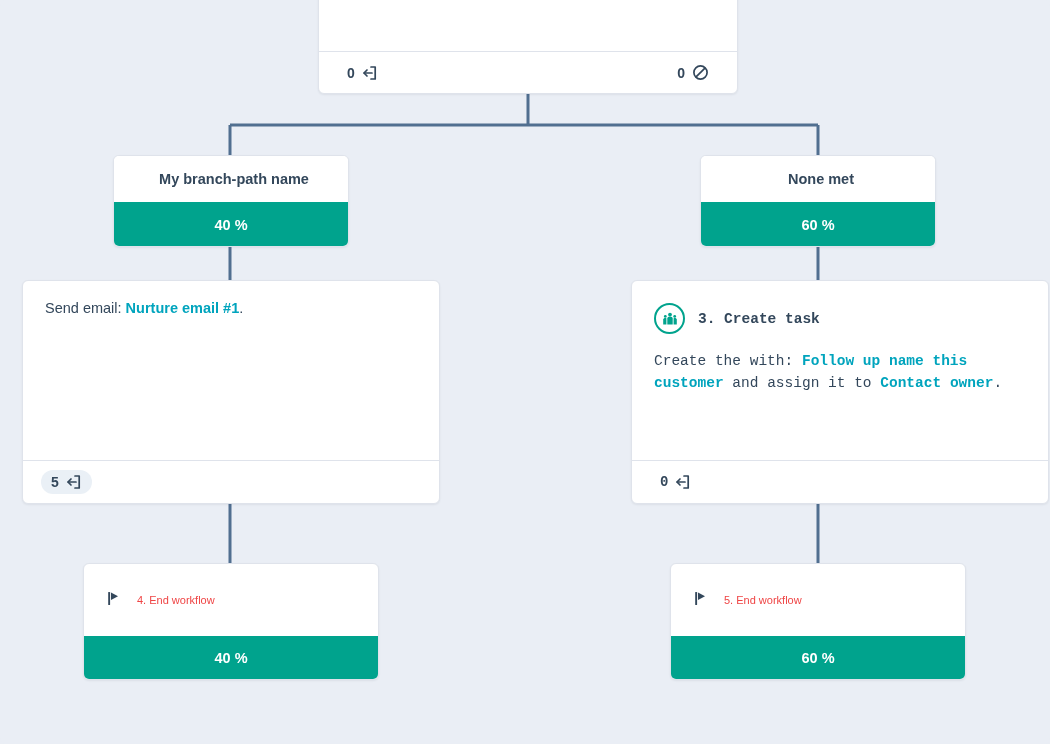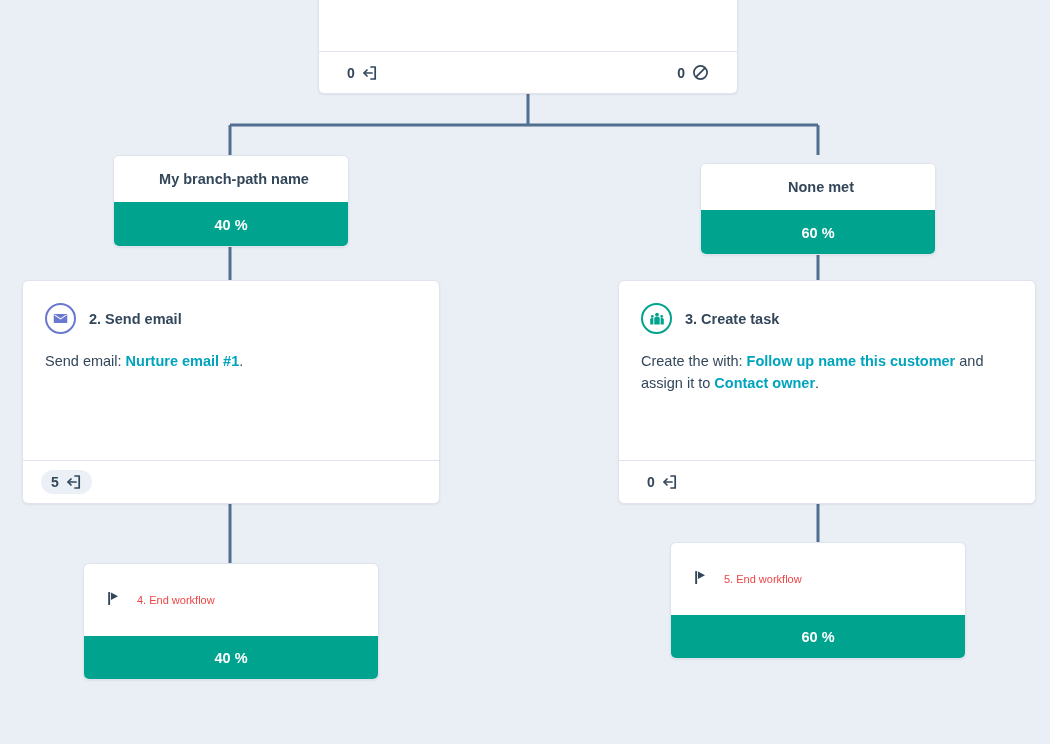--- a/index.html
+++ b/index.html
@@ -78,21 +78,21 @@
   .stat .num { line-height: 1; }
   .stat svg { display: block; }
 
   
   .branch-card {
     width: 236px;
     height: 92px;
     overflow: hidden;
   }
   #branch-left  { left: 113px; top: 155px; }
-  #branch-right { left: 700px; top: 163px; }
+  #branch-right { left: 700px; top: 155px; }
 
   .branch-title {
     height: 46px;
     display: flex;
     align-items: center;
     justify-content: center;
     font-size: 14.5px;
     font-weight: bold;
     color: #33475b;
     background: #ffffff;
@@ -108,21 +108,21 @@
     font-size: 14.5px;
     font-weight: bold;
   }
 
   
   .action-card {
     width: 418px;
     height: 224px;
   }
   #action-left  { left: 22px;  top: 280px; }
-  #action-right { left: 618px; top: 280px; }
+  #action-right { left: 631px; top: 280px; font-family: Liberation Mono, monospace; }
 
   .action-head {
     display: flex;
     align-items: center;
     gap: 13px;
     padding: 22px 22px 0 22px;
   }
   .icon-circle {
     width: 31px;
     height: 31px;
@@ -160,21 +160,21 @@
     padding: 0 18px;
   }
 
   
   .end-card {
     width: 296px;
     height: 117px;
     overflow: hidden;
   }
   #end-left  { left: 83px;  top: 563px; }
-  #end-right { left: 670px; top: 542px; }
+  #end-right { left: 670px; top: 563px; }
 
   .end-head {
     height: 72px;
     display: flex;
     align-items: center;
     gap: 14px;
     padding-left: 22px;
   }
   .end-title {
     font-size: 11px;
@@ -250,29 +250,20 @@
     <div class="branch-title">My branch-path name</div>
     <div class="branch-pct">40 %</div>
   </div>
 
   <div class="card branch-card" id="branch-right">
     <div class="branch-title">None met</div>
     <div class="branch-pct">60 %</div>
   </div>
 
   <div class="card action-card" id="action-left">
-    <div class="action-head">
-      <span class="icon-circle purple">
-        <svg width="15" height="15" viewBox="0 0 16 16" fill="currentColor">
-          <path d="M1.4 3.3h13.2c.33 0 .6.27.6.6v8.2c0 .33-.27.6-.6.6H1.4a.6.6 0 0 1-.6-.6V3.9c0-.33.27-.6.6-.6z"></path>
-          <path d="M1.6 4.2l6.4 4.3 6.4-4.3" fill="none" stroke="#ffffff" stroke-width="1.1"></path>
-        </svg>
-      </span>
-      <span class="action-title">2. Send email</span>
-    </div>
     <div class="action-desc">
       <span>Send email: </span><span class="lnk">Nurture email #1</span><span>.</span>
     </div>
     <div class="action-foot">
       <div class="stat pill">
         <span class="num">5</span>
         <span>
           <svg width="16" height="16" viewBox="0 0 16 16" fill="none" stroke="#33475b" stroke-width="1.7" stroke-linecap="round" stroke-linejoin="round">
             <path d="M9 2h4.2v12H9"></path>
             <path d="M10 8H2.2"></path>

